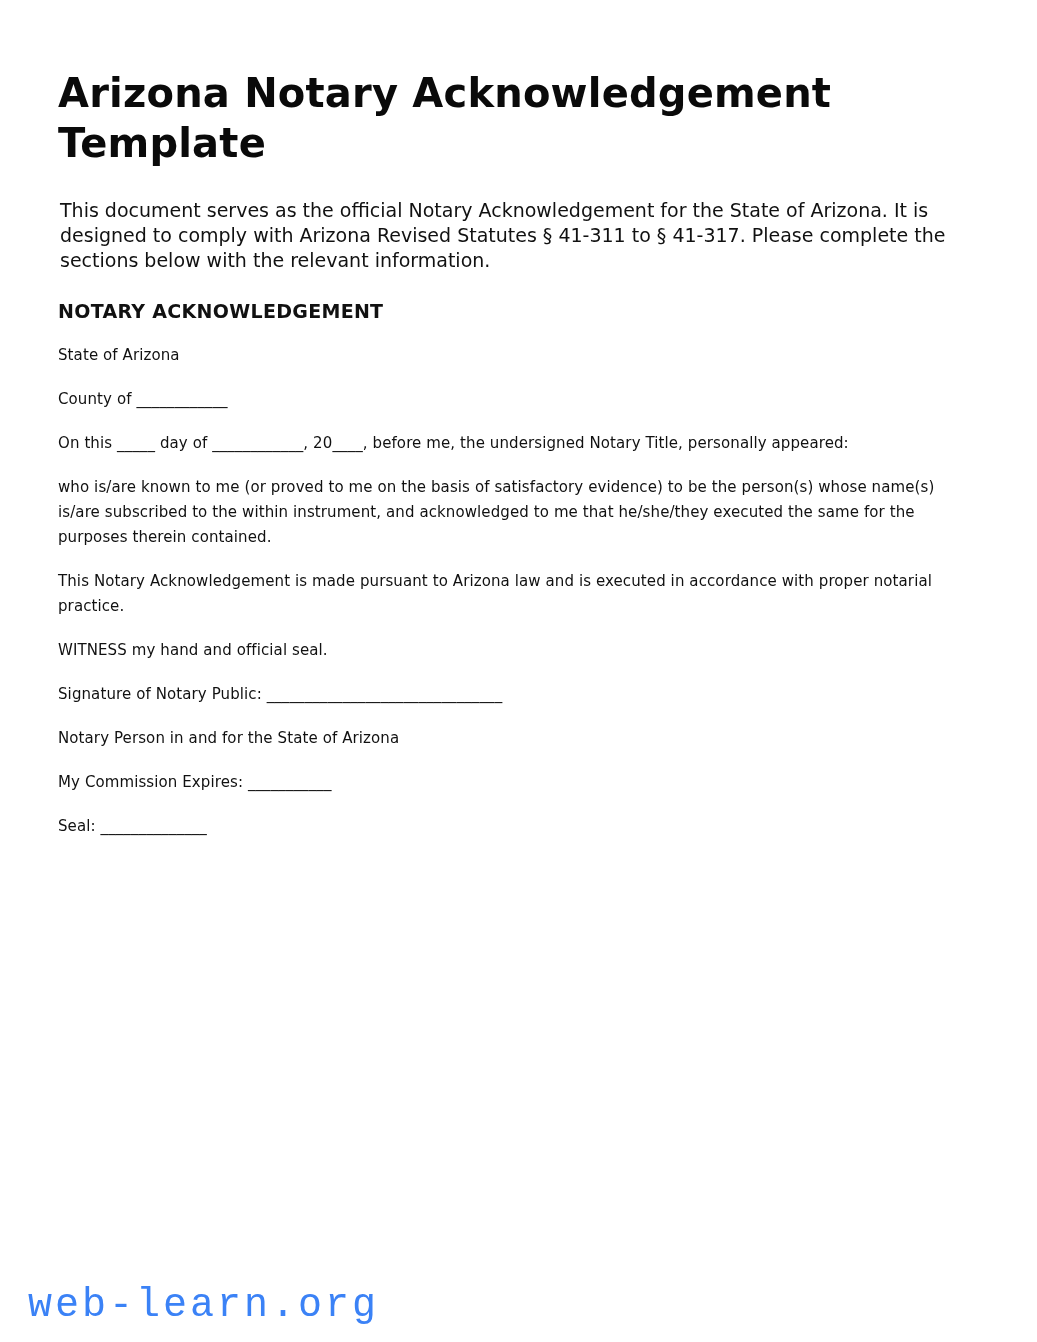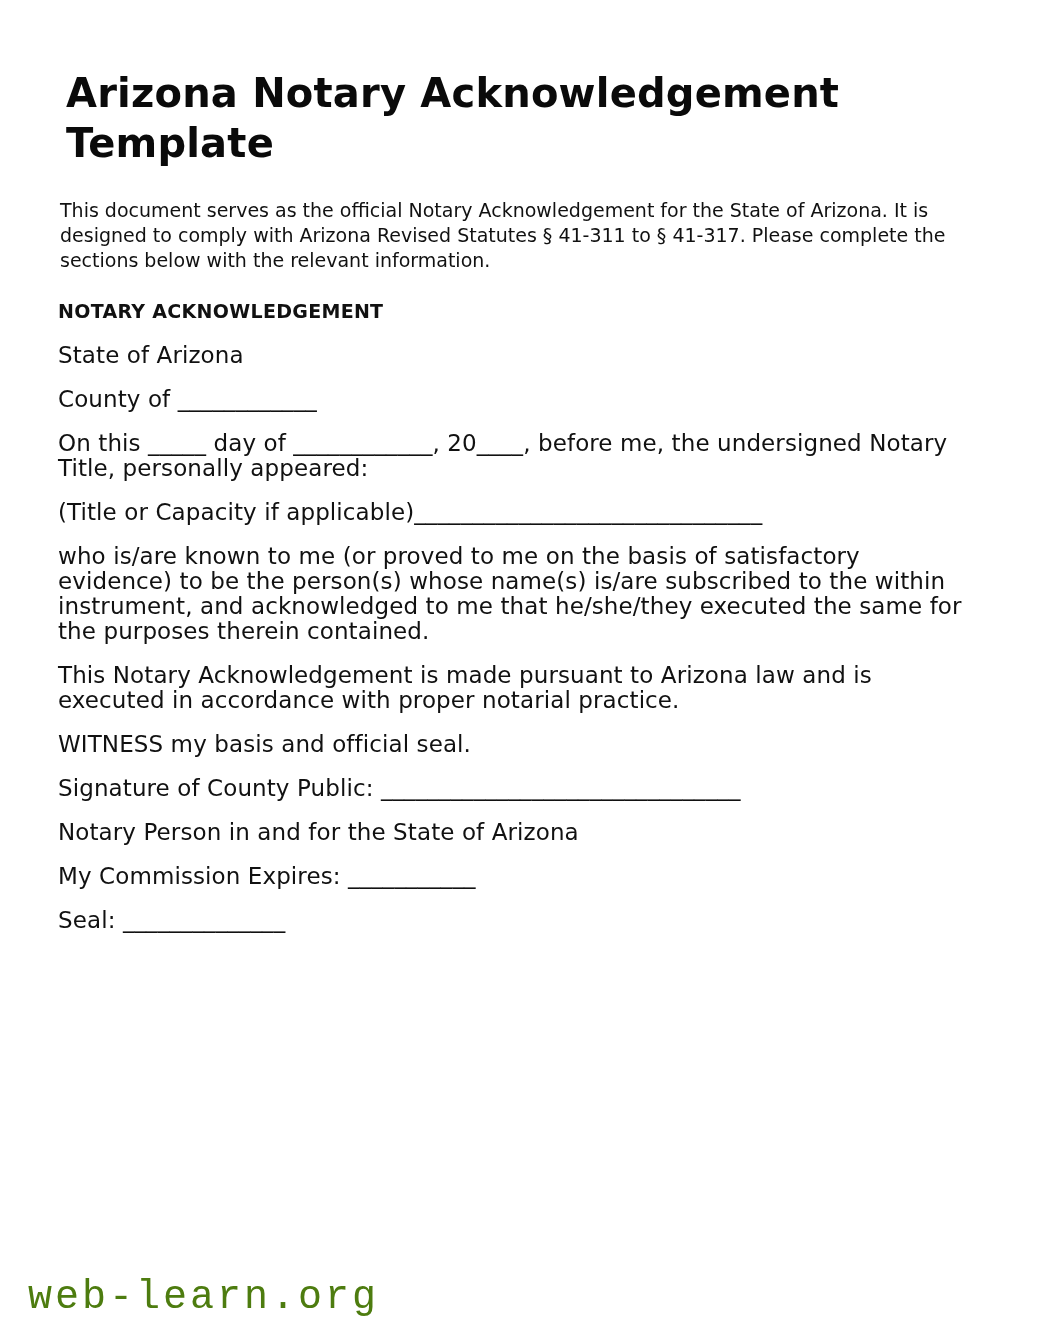--- a/index.html
+++ b/index.html
@@ -17,82 +17,81 @@
   }
   .page {
     padding: 68px 58px 0 58px;
     box-sizing: border-box;
     width: 1037px;
   }
   .doc-title {
     font-size: 40px;
     line-height: 50px;
     font-weight: bold;
-    margin: 0 0 30px 8px;
+    margin: 0 0 30px 0;
     max-width: 900px;
     color: #0a0a0a;
     letter-spacing: 0.2px;
   }
   .intro {
     font-size: 19px;
     line-height: 25px;
     margin: 0 0 26px 2px;
     max-width: 925px;
   }
   .section-heading {
     font-size: 19px;
     line-height: 25px;
     font-weight: bold;
     margin: 0 0 19px 0;
     letter-spacing: 0.3px;
   }
   .body-para {
-    font-size: 23px;
+    font-size: 15px;
     line-height: 25px;
     margin: 0 0 19px 0;
     max-width: 925px;
     letter-spacing: 0.1px;
   }
   .watermark {
     position: absolute;
     left: 28px;
-    bottom: 22px;
+    bottom: 14px;
     font-family: "Liberation Mono", "DejaVu Sans Mono", monospace;
     font-size: 40px;
     letter-spacing: 3px;
-    color: #4d7c0f;
+    color: #3b82f6;
   }
 </style>
 </head>
 <body>
 
 <div class="page">
 
   <h1 class="doc-title">Arizona Notary Acknowledgement Template</h1>
 
   <p class="intro">This document serves as the official Notary Acknowledgement for the State of Arizona. It is designed to comply with Arizona Revised Statutes § 41-311 to § 41-317. Please complete the sections below with the relevant information.</p>
 
   <h2 class="section-heading">NOTARY ACKNOWLEDGEMENT</h2>
 
   <p class="body-para">State of Arizona</p>
 
   <p class="body-para">County of ____________</p>
 
   <p class="body-para">On this _____ day of ____________, 20____, before me, the undersigned Notary Title, personally appeared:</p>
 
 
-  <p class="body-para">(Title or Capacity if applicable)______________________________</p>
 
   <p class="body-para">who is/are known to me (or proved to me on the basis of satisfactory evidence) to be the person(s) whose name(s) is/are subscribed to the within instrument, and acknowledged to me that he/she/they executed the same for the purposes therein contained.</p>
 
   <p class="body-para">This Notary Acknowledgement is made pursuant to Arizona law and is executed in accordance with proper notarial practice.</p>
 
-  <p class="body-para">WITNESS my basis and official seal.</p>
+  <p class="body-para">WITNESS my hand and official seal.</p>
 
-  <p class="body-para">Signature of County Public: _______________________________</p>
+  <p class="body-para">Signature of Notary Public: _______________________________</p>
 
   <p class="body-para">Notary Person in and for the State of Arizona</p>
 
   <p class="body-para">My Commission Expires: ___________</p>
 
   <p class="body-para">Seal: ______________</p>
 
 </div>
 
 <div class="watermark">web-learn.org</div>

